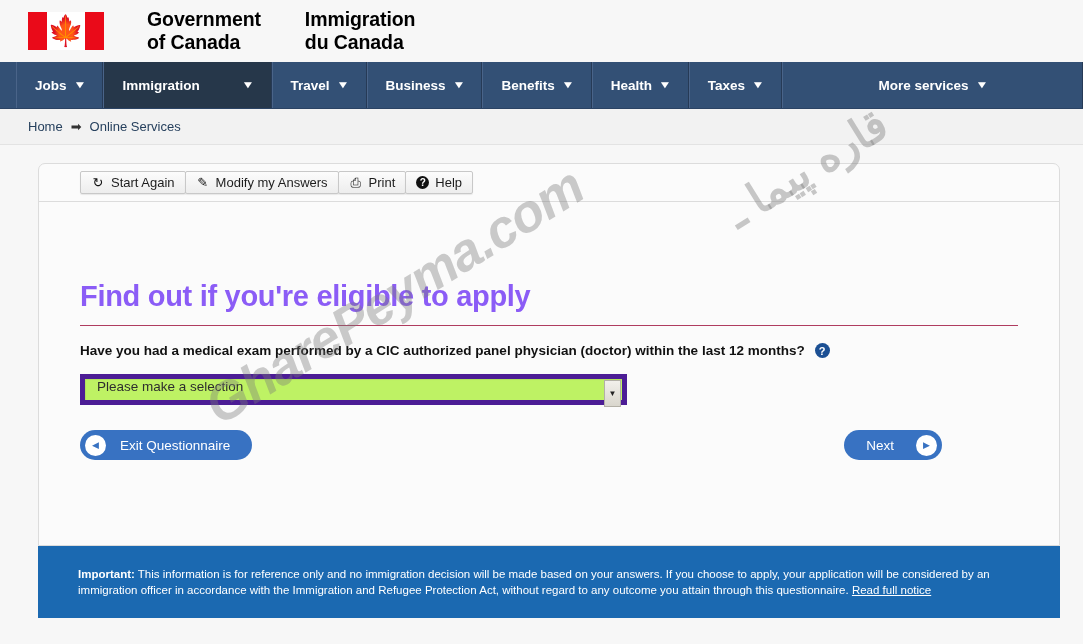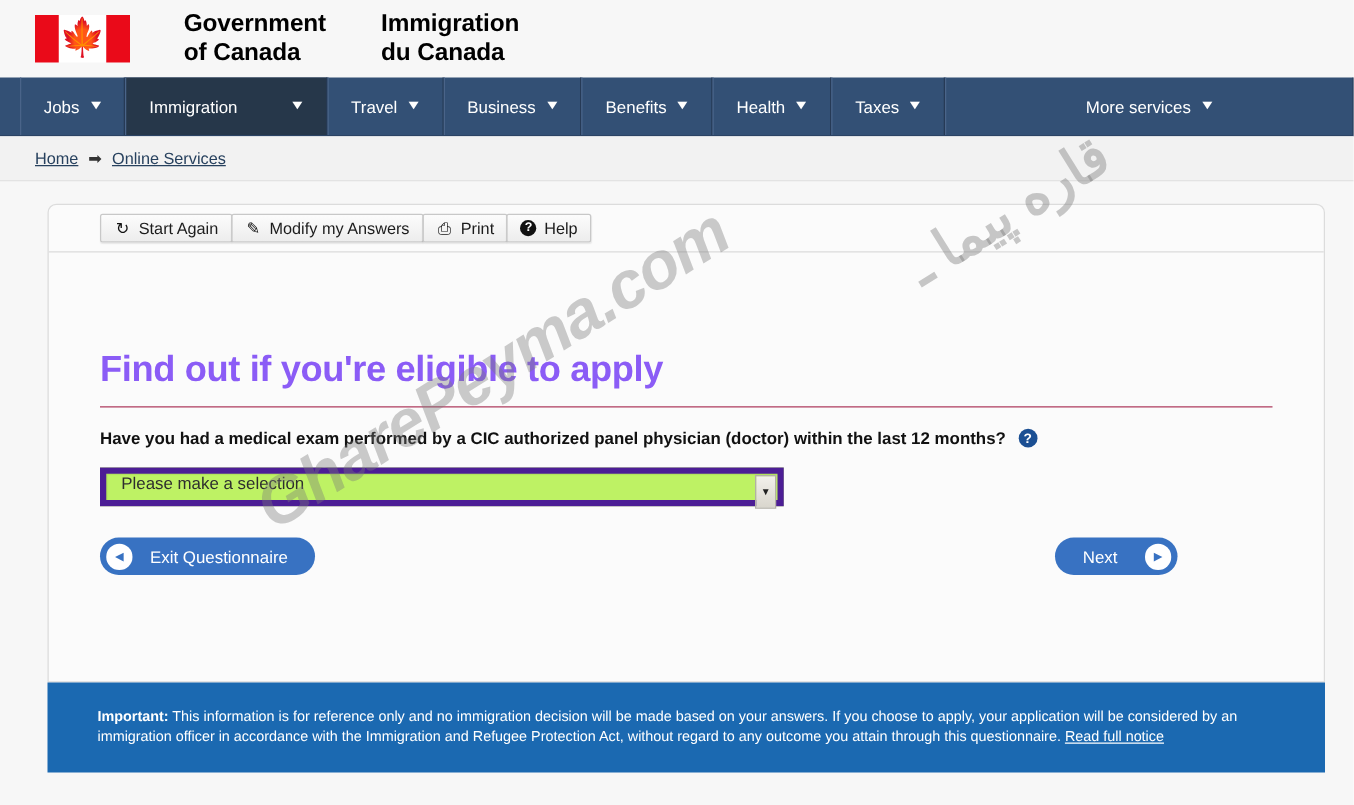--- a/index.html
+++ b/index.html
@@ -75,20 +75,21 @@
     display: flex;
     align-items: center;
     justify-content: center;
     color: #ffffff;
     font-size: 13.5px;
     padding: 0 18px;
     border-left: 1px solid #4a6489;
     border-right: 1px solid #263a56;
     white-space: nowrap;
     cursor: pointer;
+    font-weight: bold;
   }
   .nav-item:first-of-type { border-left: none; }
   .nav-item.active { background: #26374a; gap: 35px; }
   .nav-caret {
     display: inline-block;
     margin-left: 8px;
     font-size: 10px;
     transform: scaleX(1.35);
     position: relative;
     top: -1px;
@@ -101,21 +102,20 @@
     width: 1083px; height: 36px;
     background: #f2f2f2;
     border-bottom: 1px solid #e3e3e3;
     display: flex;
     align-items: center;
     padding-left: 28px;
     font-size: 13px;
   }
   .breadcrumb a {
     color: #27415e;
-    text-decoration: underline;
     cursor: pointer;
   }
   .bc-arrow {
     margin: 0 8px;
     color: #333333;
     font-size: 13px;
   }
 
   
   .panel {

